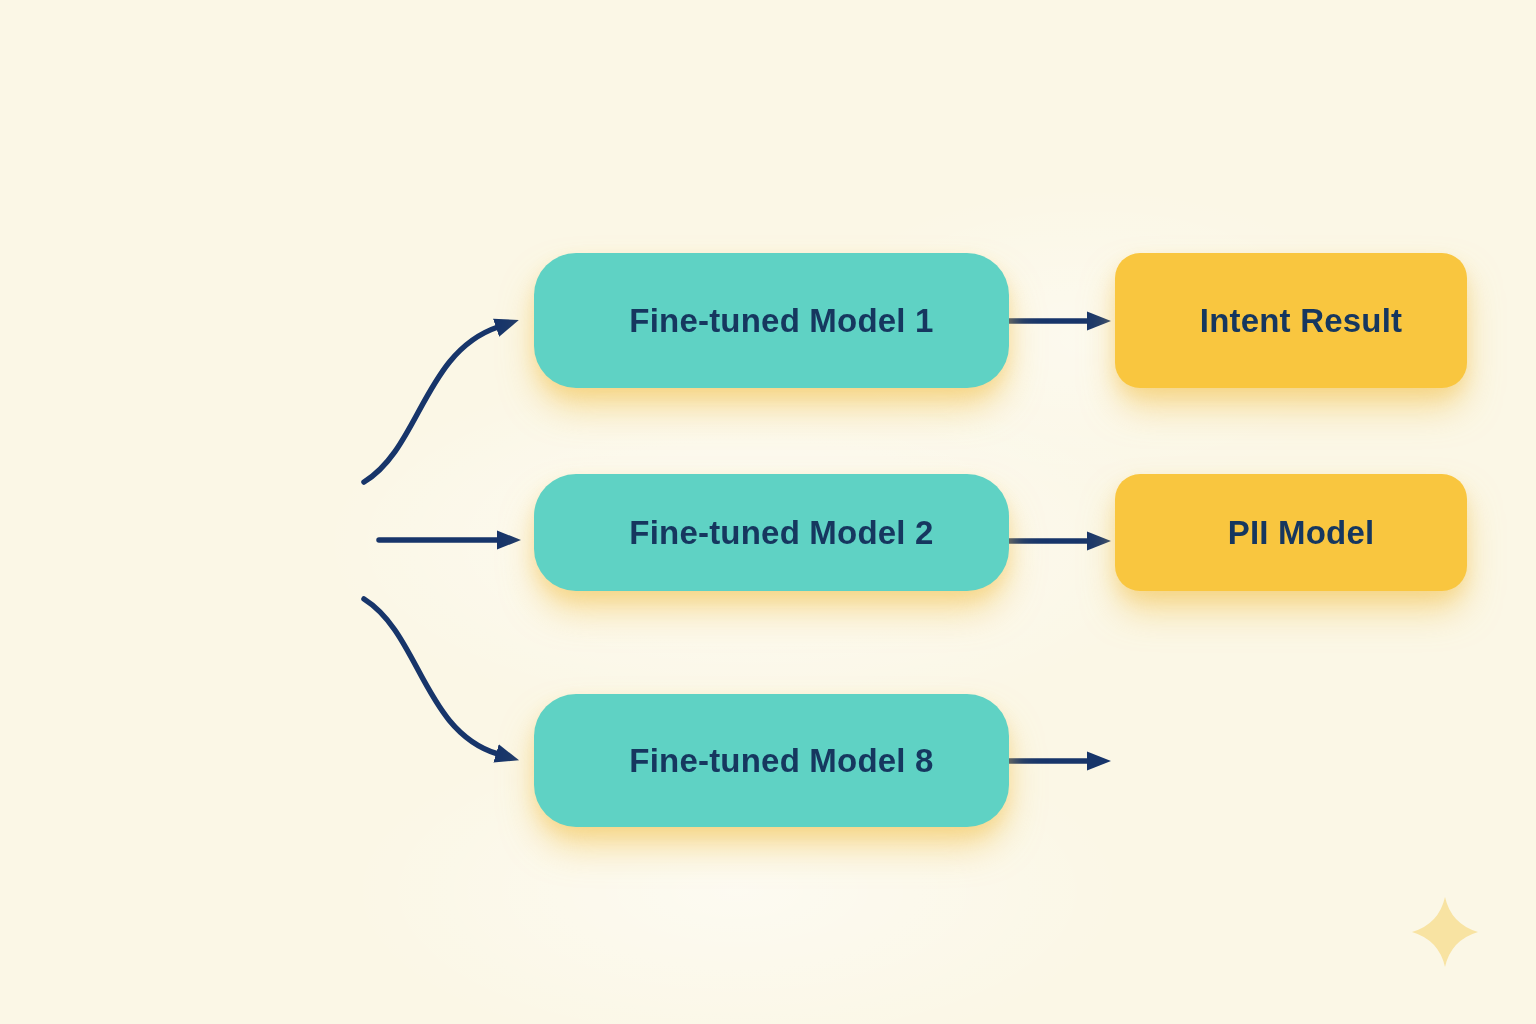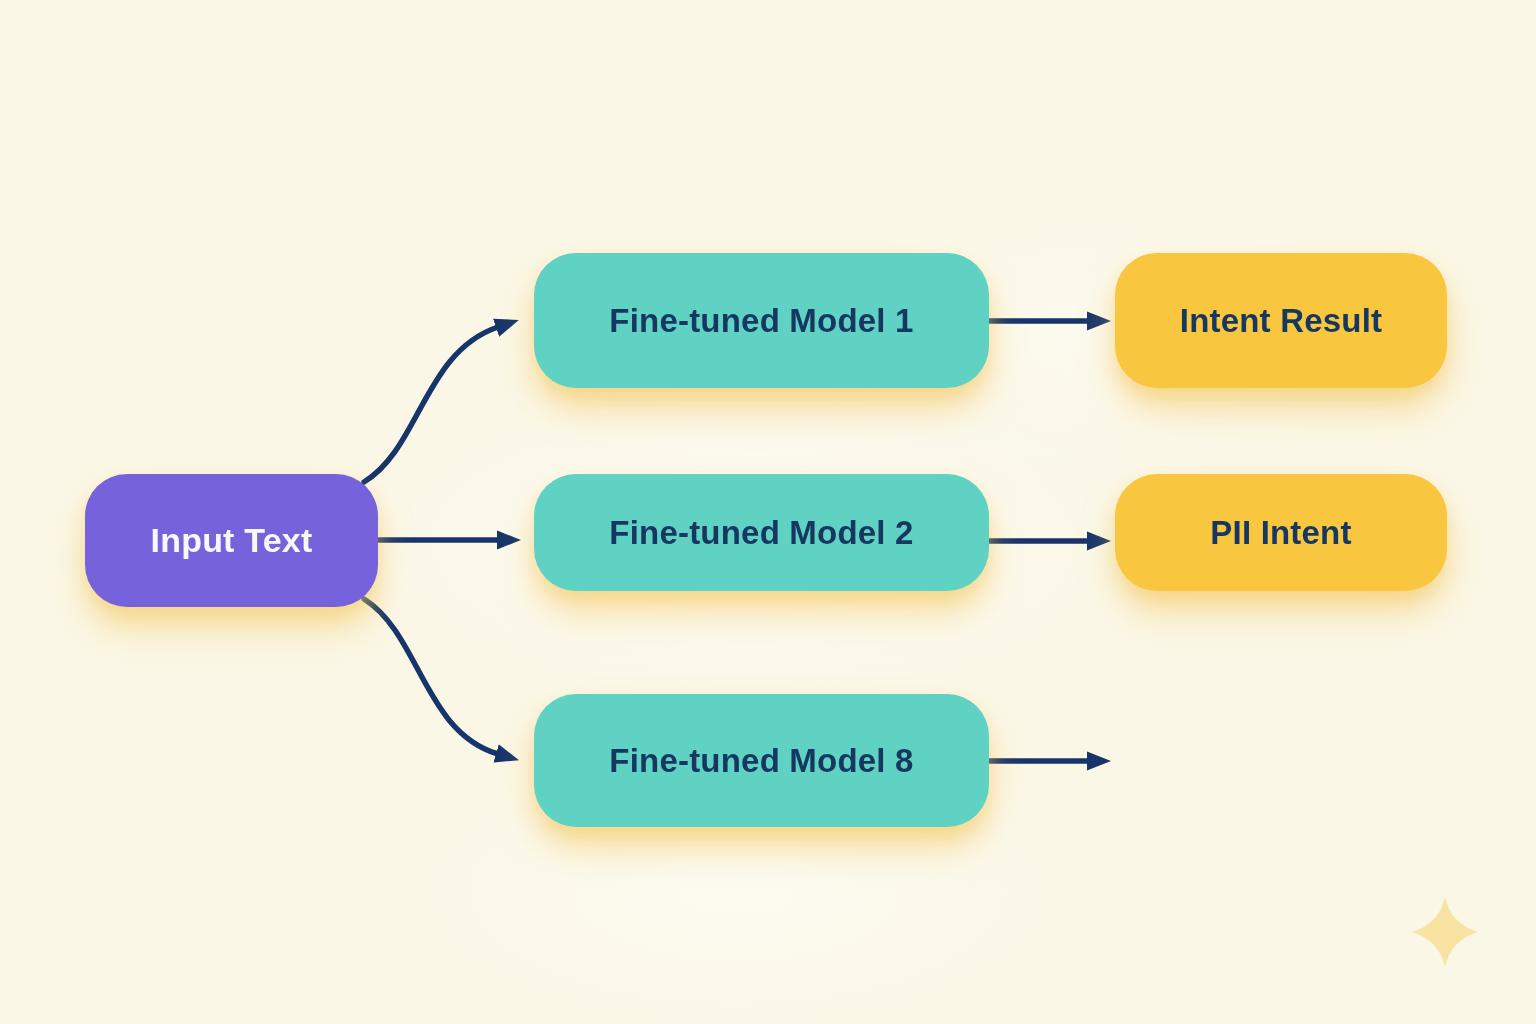--- a/index.html
+++ b/index.html
@@ -32,29 +32,30 @@
     display: flex;
     align-items: center;
     justify-content: center;
     border-radius: 42px;
     font-weight: bold;
     font-size: 33px;
     letter-spacing: 0.2px;
     color: #16375F;
     text-align: center;
     box-shadow: 0 22px 36px -4px rgba(243, 198, 88, 0.60), 0 8px 16px rgba(243, 198, 88, 0.28);
+    padding-left: 20px;
   }
   .node-input {
     left: 85px;  top: 474px;  width: 293px; height: 133px;
     background: #7663DB;
     color: #F8F7FC;
     font-size: 34px;
   }
   .node-teal   { background: #5FD2C4; left: 534px; width: 455px; }
-  .node-yellow { background: #F9C63F; left: 1115px; width: 332px; }
+  .node-yellow { background: #F9C63F; left: 1115px; width: 332px; border-radius: 25px; }
 
   .row-1 { top: 253px; height: 135px; }
   .row-2 { top: 474px; height: 117px; }
   .row-3 { top: 694px; height: 133px; }
 </style>
 </head>
 <body>
 
 <div class="canvas">
 
@@ -70,34 +71,31 @@
       <path d="M 379,540 L 499,540" marker-end="url(#arrowhead)"></path>
       <path d="M 364,599 C 420,634 424,732 498,754" marker-end="url(#arrowhead)"></path>
       <path d="M 990,321 L 1089,321" marker-end="url(#arrowhead)"></path>
       <path d="M 990,541 L 1089,541" marker-end="url(#arrowhead)"></path>
       <path d="M 990,761 L 1089,761" marker-end="url(#arrowhead)"></path>
     </g>
 
     <path d="M 1445,897 Q 1451,924 1478,932 Q 1451,940 1445,967 Q 1439,940 1412,932 Q 1439,924 1445,897 Z" fill="#F8E3A2"></path>
   </svg>
 
-  <div class="node node-input">
-    <span>Input Text</span>
-  </div>
 
   <div class="node node-teal row-1">
     <span>Fine-tuned Model 1</span>
   </div>
   <div class="node node-teal row-2">
     <span>Fine-tuned Model 2</span>
   </div>
   <div class="node node-teal row-3">
     <span>Fine-tuned Model 8</span>
   </div>
 
   <div class="node node-yellow row-1">
     <span>Intent Result</span>
   </div>
   <div class="node node-yellow row-2">
-    <span>PII Intent</span>
+    <span>PII Model</span>
   </div>
 
 </div>
 
 </body></html>

